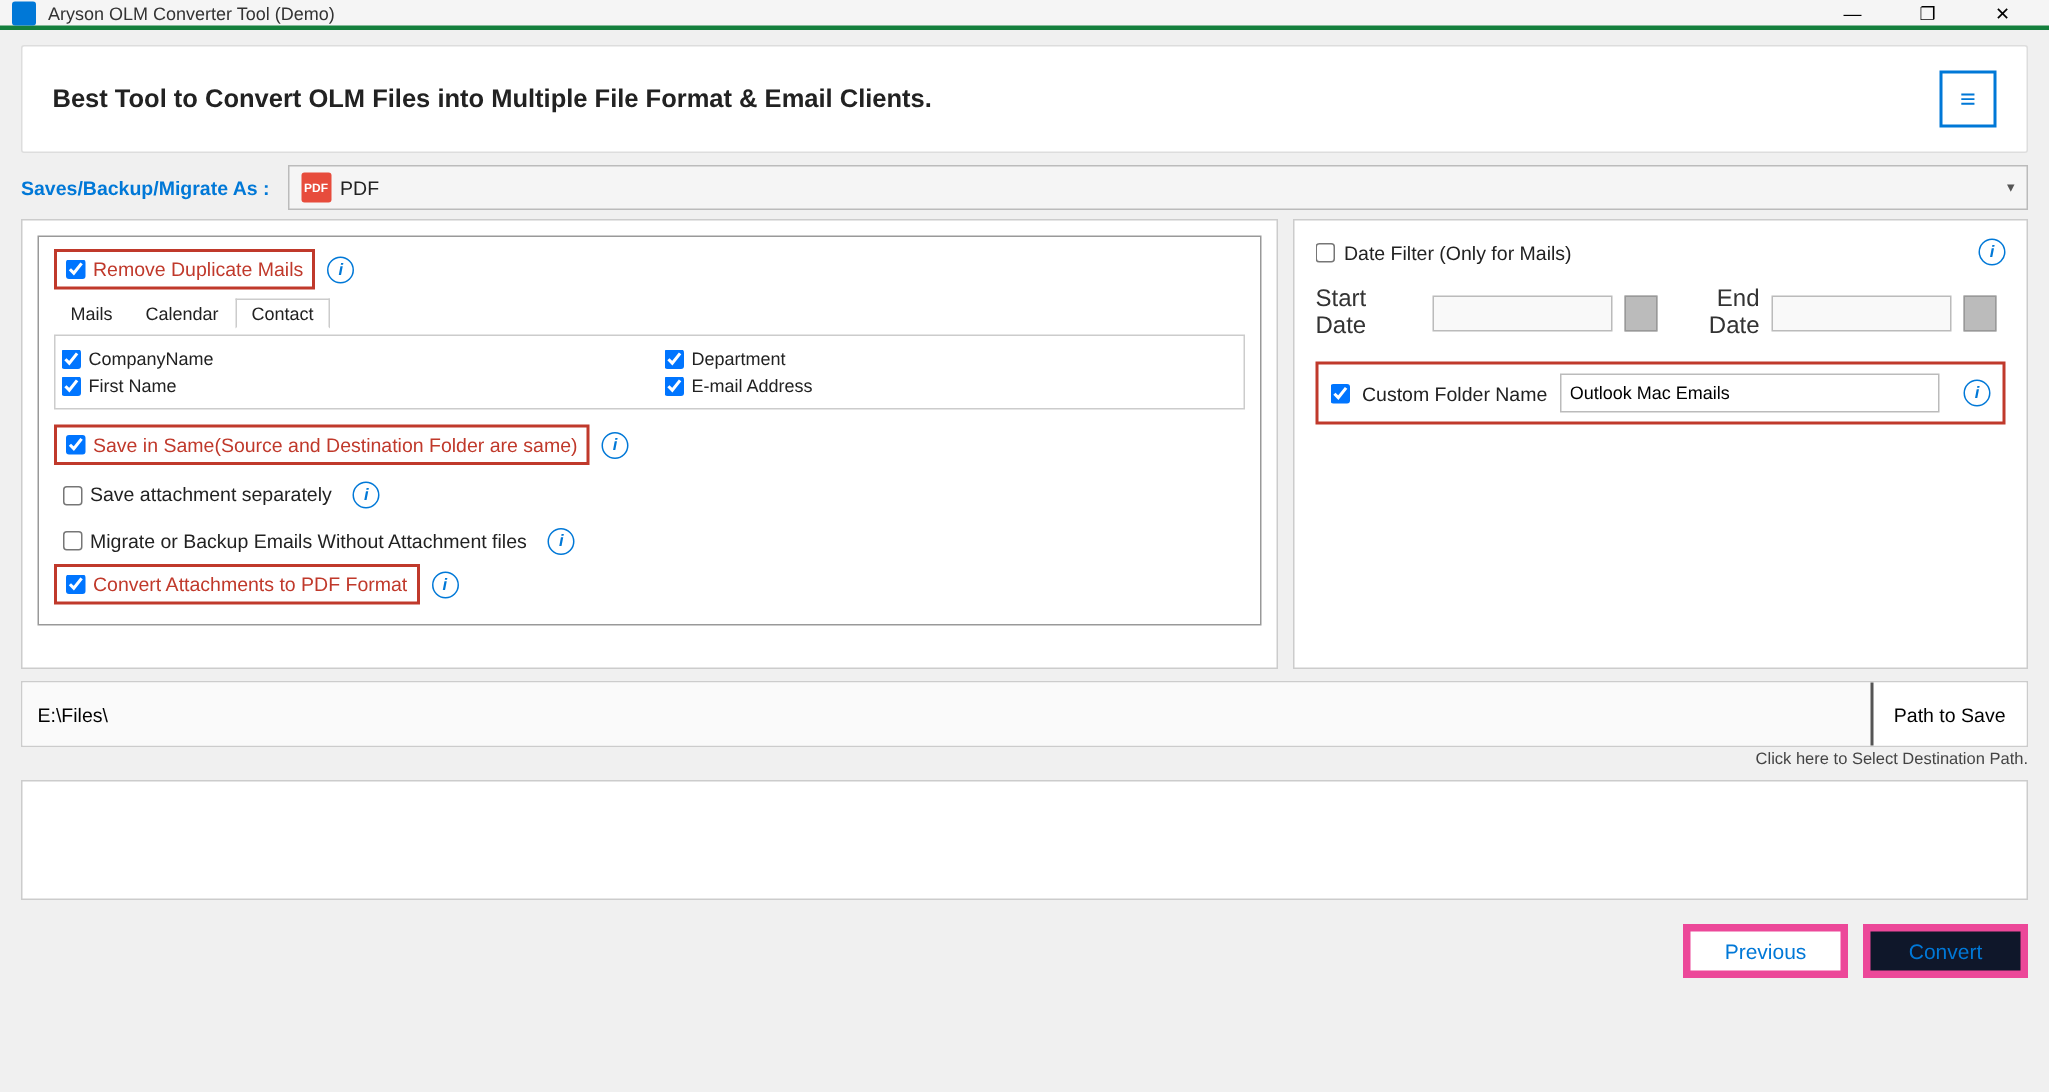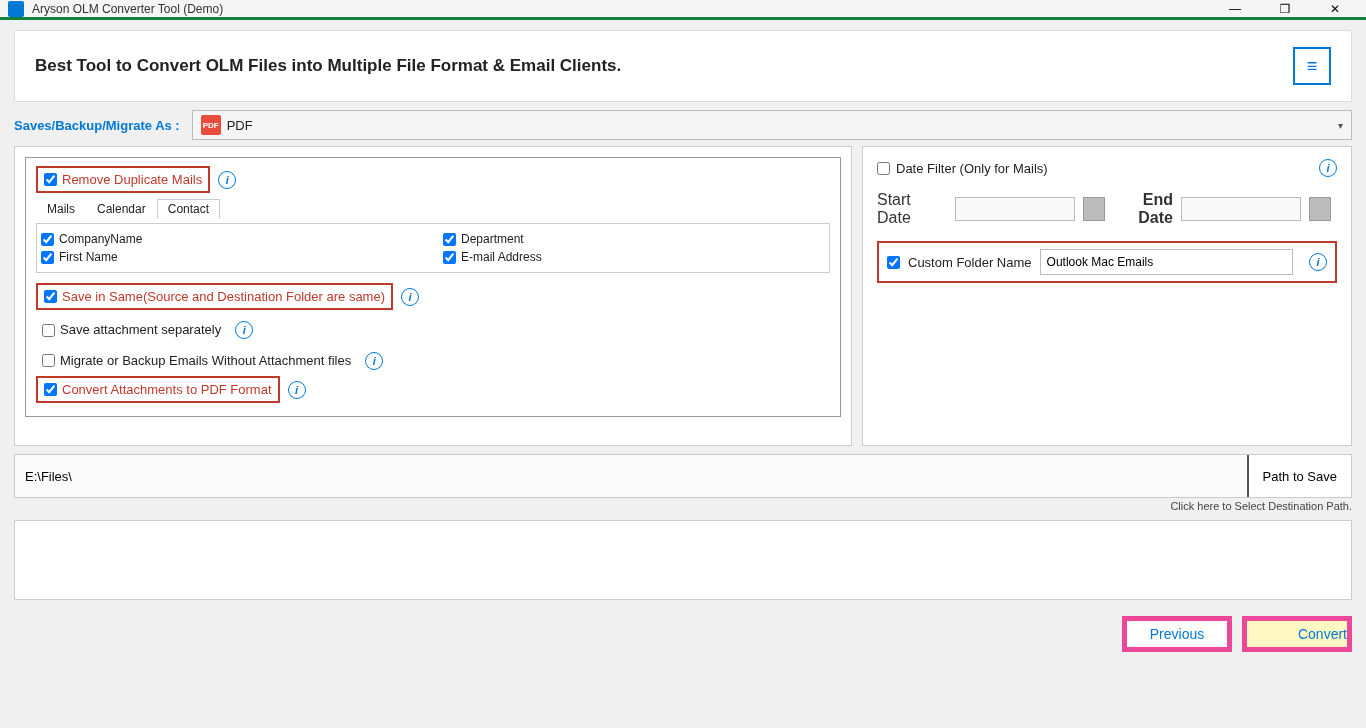--- a/index.html
+++ b/index.html
@@ -70,21 +70,21 @@
     .path-save-btn { background: white; border: none; border-left: 2px solid #555; padding: 0 14px; font-size: 13px; font-weight: 500; cursor: pointer; height: 42px; }
 
     .click-hint { text-align: right; font-size: 11px; color: #444; padding: 2px 14px; margin-bottom: 4px; }
 
     
     .bottom-area { margin: 6px 14px; background: white; border: 1px solid #ccc; height: 80px; }
 
     
     .footer { display: flex; justify-content: flex-end; gap: 10px; padding: 10px 14px; }
     .footer-btn { width: 110px; height: 36px; border: 5px solid #ec4899; background: white; color: #0078d7; font-size: 14px; font-weight: 500; cursor: pointer; }
-    .footer-btn.convert { background: #fef9c3; text-align: right; }
+    .footer-btn.convert { background: #0f172a; }
 
     .row-with-info { display: flex; align-items: center; }
   </style>
 </head>
 <body>
 
 <div class="titlebar">
   <div class="titlebar-left">
     <div class="titlebar-icon"></div>
     <span>Aryson OLM Converter Tool (Demo)</span>
@@ -192,21 +192,21 @@
           <input type="checkbox" style="">
           <span>Date Filter  (Only for Mails)</span>
         </div>
         <div class="info-icon">i</div>
       </div>
 
       <div class="date-section">
         <span class="date-label">Start Date</span>
         <input class="date-input" type="text" style="">
         <div class="date-cal-btn"></div>
-        <span class="date-label" style="width:60px;text-align:right;font-weight:bold;">End Date</span>
+        <span class="date-label" style="width:60px;text-align:right;">End Date</span>
         <input class="date-input" type="text" style="">
         <div class="date-cal-btn"></div>
       </div>
 
 
       <div class="custom-folder-box">
         <input type="checkbox" checked="" style="">
         <span>Custom Folder Name</span>
         <input class="custom-folder-input" type="text" value="Outlook Mac Emails" style="">
         <div class="info-icon">i</div>

